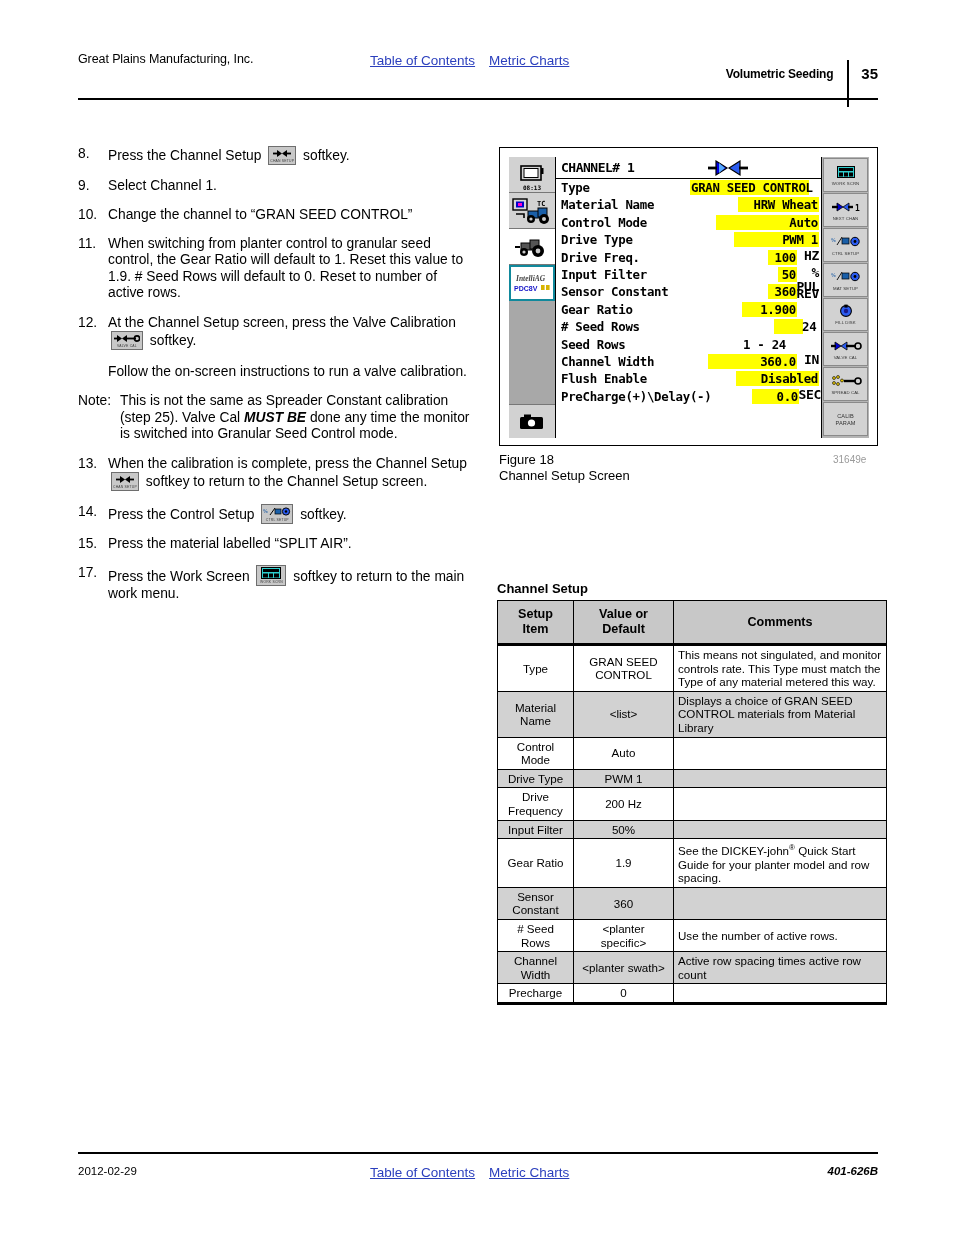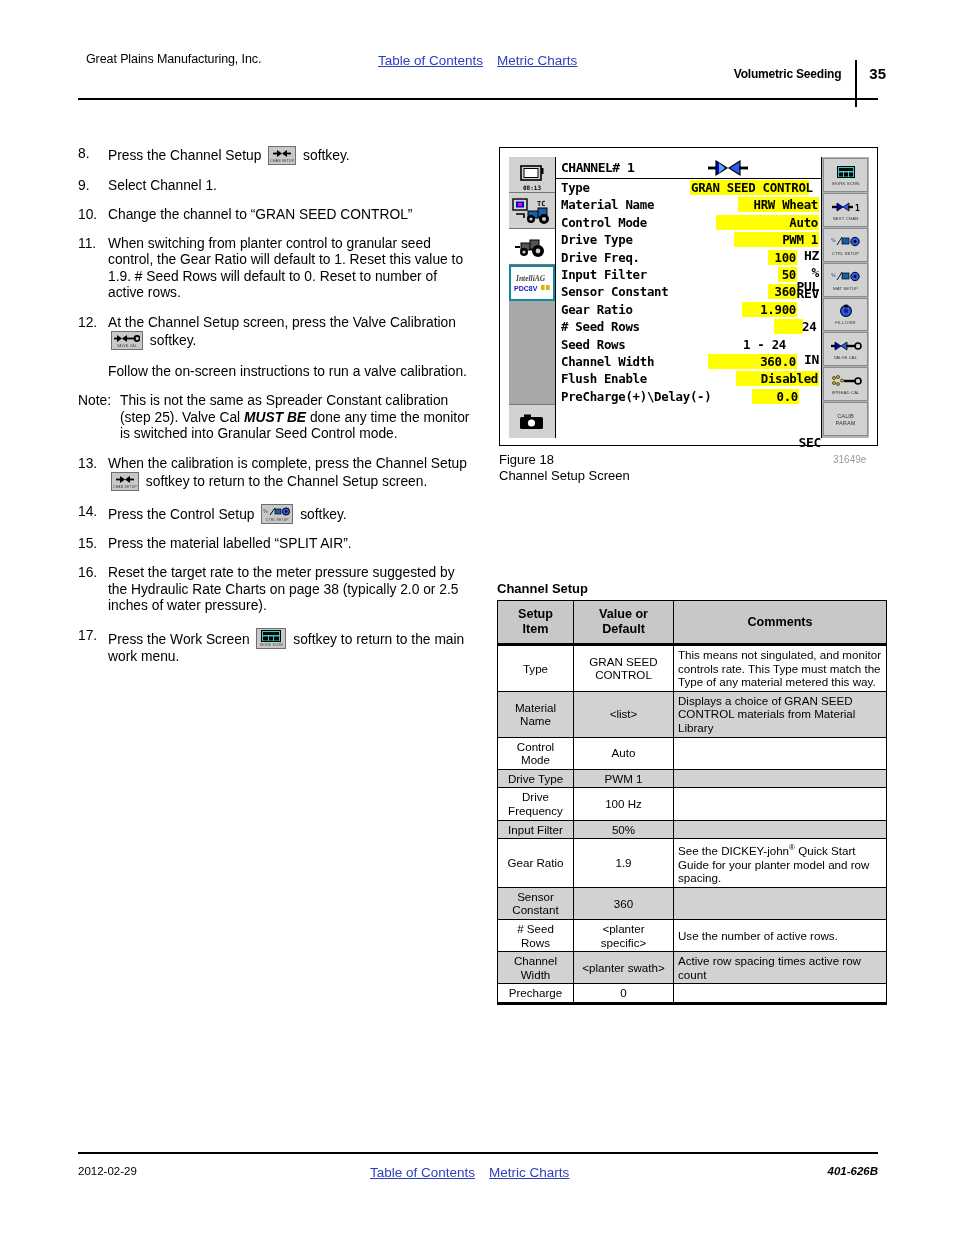--- a/index.html
+++ b/index.html
@@ -8,21 +8,21 @@
     width: 954px; height: 1235px;
     background: #ffffff;
     font-family: "Liberation Sans", sans-serif;
     color: #000;
     position: relative;
     overflow: hidden;
   }
 
   
   #header {
-    position:absolute; left:78px; top:48px; width:800px; height:30px;margin-left:8px;
+    position:absolute; left:78px; top:48px; width:800px; height:30px;
   }
   #hdr-company {
     position:absolute; left:0; top:4px;
     font-size:12.5px; letter-spacing:-0.1px;
   }
   #hdr-links { position:absolute; left:292px; top:3px; }
   .hdr-link {
     color:#2b3fbd; text-decoration:underline; font-size:13.5px;
     margin-right:14px; cursor:pointer;
   }
@@ -275,26 +275,20 @@
                 <circle cx="23" cy="5.5" r="3.6" fill="#2b5cf0" stroke="#000" stroke-width="1"></circle>
                 <circle cx="23" cy="5.5" r="1.2" fill="#000"></circle>
               </svg>
             </span><span class="chip-label">CTRL  SETUP</span></span> softkey.</div>
       </div>
     </div>
     <div class="step">
       <div class="step-num">15.</div>
       <div class="step-body">
         <div>Press the material labelled “SPLIT AIR”.</div>
-      </div>
-    </div>
-    <div class="step">
-      <div class="step-num">16.</div>
-      <div class="step-body">
-        <div>Reset the target rate to the meter pressure suggested by the Hydraulic Rate Charts on page 38 (typically 2.0 or 2.5 inches of water pressure).</div>
       </div>
     </div>
     <div class="step">
       <div class="step-num">17.</div>
       <div class="step-body">
         <div>Press the Work Screen <span class="chip chip-work"><span class="chip-art">
               <svg width="20" height="12" viewBox="0 0 20 12">
                 <rect x="0.5" y="0.5" width="19" height="11" fill="#2ecfcf" stroke="#000" stroke-width="1"></rect>
                 <rect x="2" y="2" width="16" height="3" fill="#000"></rect>
                 <rect x="2" y="6.5" width="5" height="4" fill="#000"></rect>
@@ -424,21 +418,21 @@
             <span class="pval" style="left: 152px; right: 24px;">360.0</span>
             <span class="punit" style="right: 2px;">IN</span>
           </div>
           <div class="prow">
             <span class="plabel">Flush Enable</span>
             <span class="pval" style="left: 180px; right: 2px;">Disabled</span>
           </div>
           <div class="prow">
             <span class="plabel">PreCharge(+)\Delay(-)</span>
             <span class="pval" style="left: 196px; right: 22px;">0.0</span>
-            <span class="punit" style="right: 0px; margin-top: 48px;">SEC</span>
+            <span class="punit" style="right: 0px;">SEC</span>
           </div>
         </div>
     </div>
 
     <div id="rail-right">
         <div class="sk">
           <span class="sk-art">
             <svg width="18" height="12" viewBox="0 0 18 12">
               <rect x="0.5" y="0.5" width="17" height="11" fill="#2ecfcf" stroke="#000" stroke-width="1"></rect>
               <rect x="2" y="2" width="14" height="3" fill="#000"></rect>
@@ -559,21 +553,21 @@
         <td class="c-val"><span>Auto</span></td>
         <td class="c-com"></td>
       </tr>
       <tr class="shade">
         <td class="c-item">Drive Type</td>
         <td class="c-val"><span>PWM 1</span></td>
         <td class="c-com"></td>
       </tr>
       <tr>
         <td class="c-item">Drive Frequency</td>
-        <td class="c-val"><span>100 Hz</span></td>
+        <td class="c-val"><span>200 Hz</span></td>
         <td class="c-com"></td>
       </tr>
       <tr class="shade">
         <td class="c-item">Input Filter</td>
         <td class="c-val"><span>50%</span></td>
         <td class="c-com"></td>
       </tr>
       <tr>
         <td class="c-item">Gear Ratio</td>
         <td class="c-val"><span>1.9</span></td>

